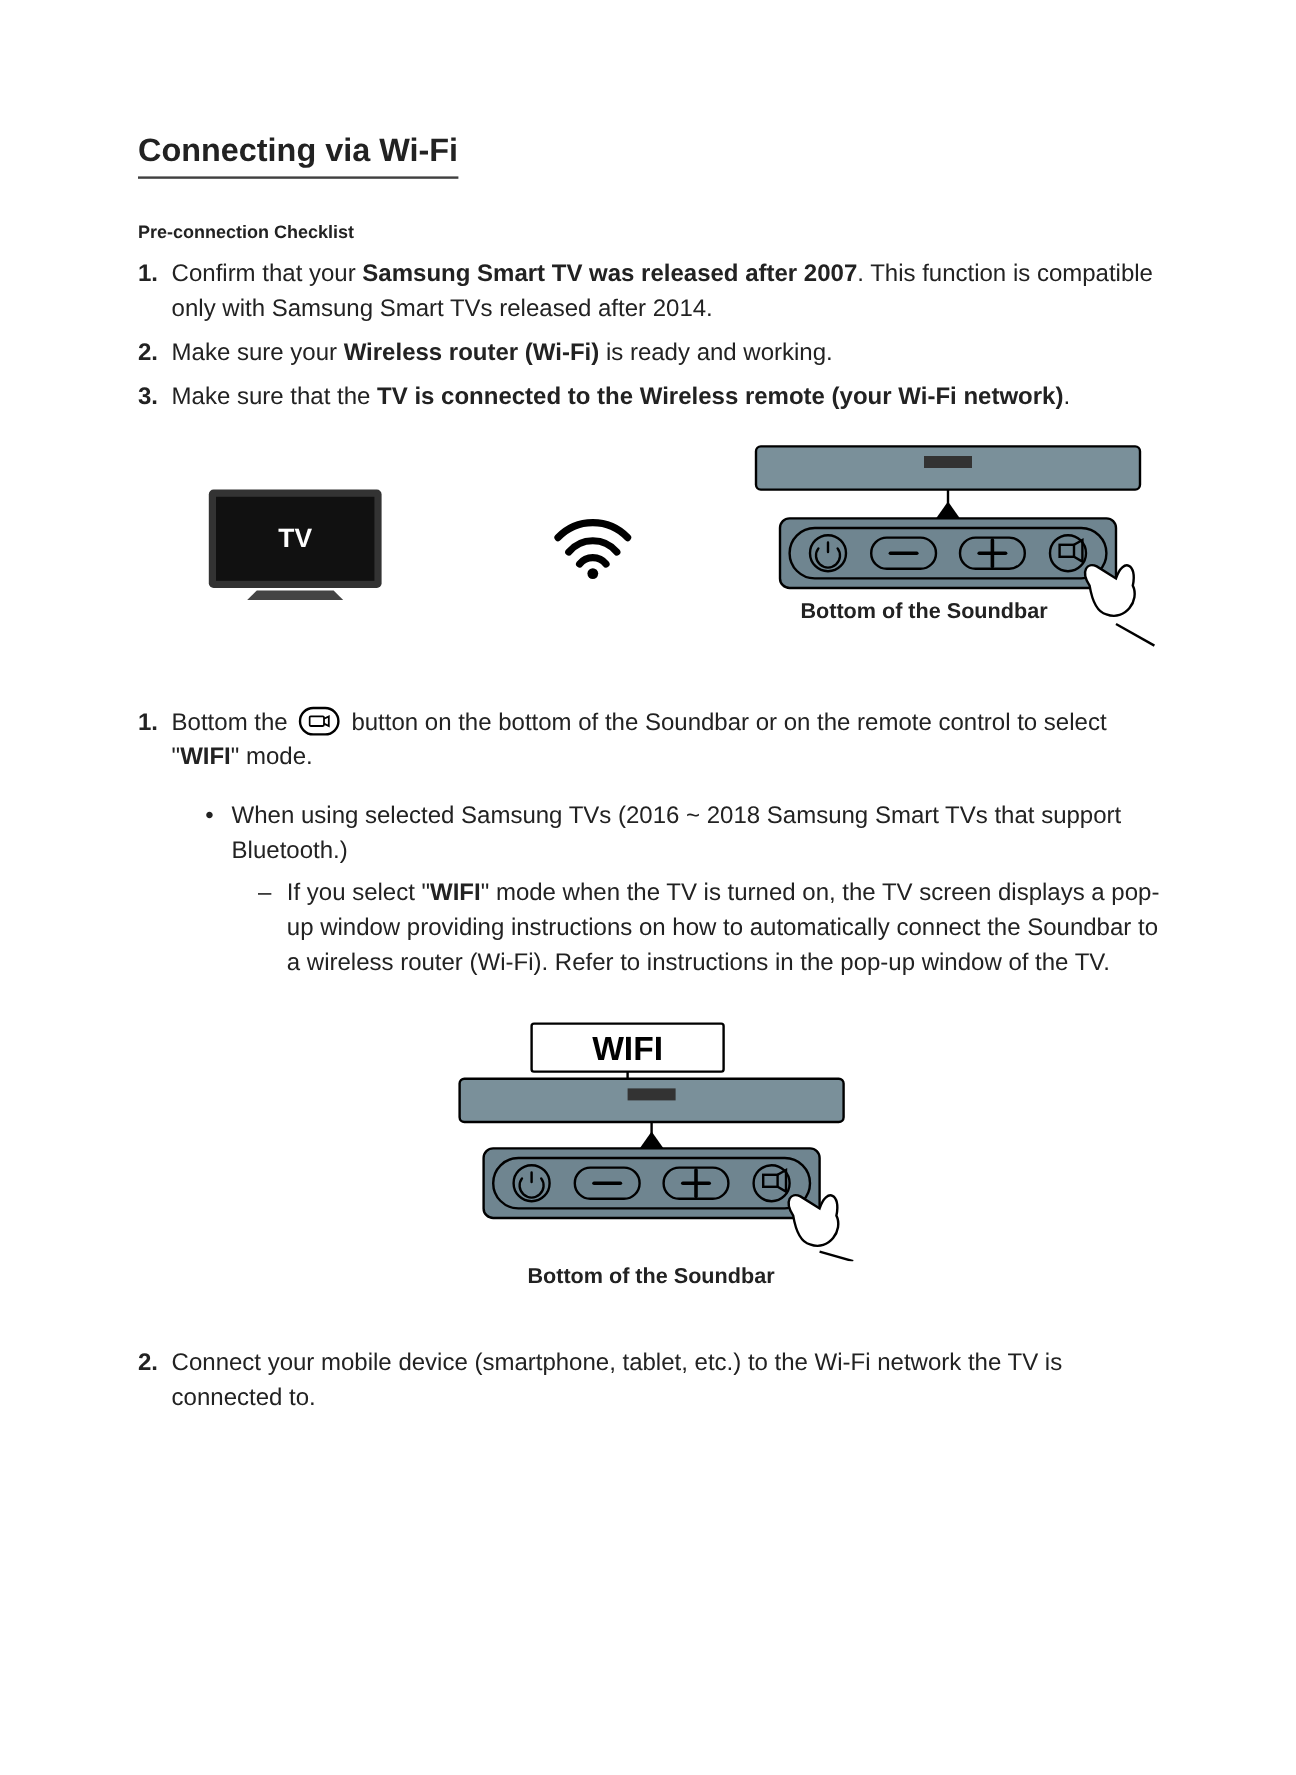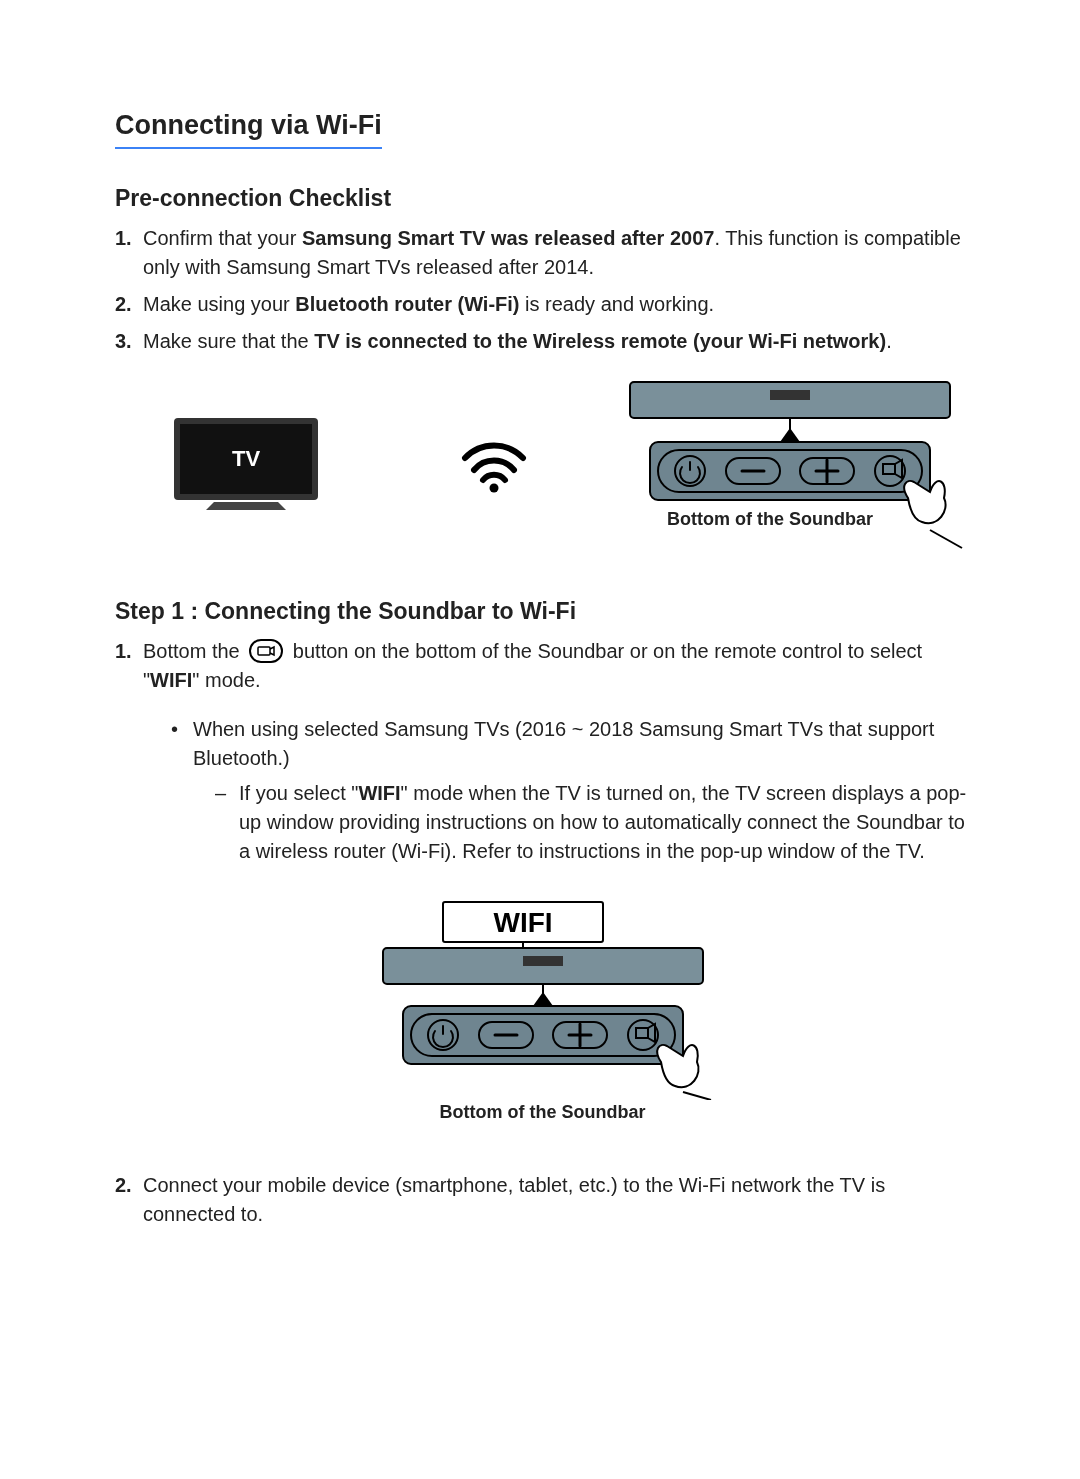--- a/index.html
+++ b/index.html
@@ -1,19 +1,19 @@
 <!DOCTYPE html>
 <html><head>
 <meta charset="utf-8">
 <style>
   * { box-sizing: border-box; margin: 0; padding: 0; }
   html, body { width: 1080px; background: #fff; font-family: Arial, Helvetica, sans-serif; color: #222; }
   .page { padding: 110px 110px 60px 115px; }
-  .h1 { font-size: 27px; font-weight: bold; border-bottom: 2px solid #3b82f6; padding-bottom: 6px; display: inline-block; margin-bottom: 36px; }
-  .h2 { font-size: 23px; font-weight: bold; margin-bottom: 12px; }
+  .h1 { font-size: 27px; font-weight: bold; border-bottom: 2px solid #404040; padding-bottom: 6px; display: inline-block; margin-bottom: 36px; }
+  .h2 { font-size: 15px; font-weight: bold; margin-bottom: 12px; }
   ol.steps { list-style: none; padding: 0; margin: 0 0 24px 0; }
   ol.steps > li { display: flex; align-items: flex-start; margin-bottom: 8px; font-size: 20px; line-height: 1.45; }
   ol.steps > li .num { font-weight: bold; width: 28px; flex: 0 0 28px; }
   ol.steps > li .body { flex: 1; }
   .bold { font-weight: bold; }
   .sub-bullet { list-style: none; margin: 20px 0 10px 28px; }
   .sub-bullet > li { position: relative; padding-left: 22px; font-size: 20px; line-height: 1.45; margin-bottom: 6px; }
   .sub-bullet > li::before { content: "•"; position: absolute; left: 0; top: 0; }
   .sub-dash { list-style: none; margin: 6px 0 0 22px; }
   .sub-dash > li { position: relative; padding-left: 24px; font-size: 20px; line-height: 1.45; }
@@ -41,21 +41,21 @@
   <ol class="steps">
     <li>
       <span class="num">1.</span>
       <span class="body">
         <span>Confirm that your </span><span class="bold">Samsung Smart TV was released after 2007</span><span>. This function is compatible only with Samsung Smart TVs released after 2014.</span>
       </span>
     </li>
     <li>
       <span class="num">2.</span>
       <span class="body">
-        <span>Make using your </span><span class="bold">Bluetooth router (Wi-Fi)</span><span> is ready and working.</span>
+        <span>Make sure your </span><span class="bold">Wireless router (Wi-Fi)</span><span> is ready and working.</span>
       </span>
     </li>
     <li>
       <span class="num">3.</span>
       <span class="body">
         <span>Make sure that the </span><span class="bold">TV is connected to the Wireless remote (your Wi-Fi network)</span><span>.</span>
       </span>
     </li>
   </ol>
 
@@ -101,21 +101,20 @@
 
           <path d="M298 118 C290 106 296 98 304 102 L320 112 C326 94 338 100 334 118 C340 130 328 148 312 142 C304 140 300 130 298 118 Z" fill="#fff" stroke="#000" stroke-width="2"></path>
           <line x1="320" y1="150" x2="352" y2="168" stroke="#000" stroke-width="2"></line>
         </svg>
         <div class="caption" style="position:absolute; left:0; right:40px; bottom:20px; text-align:center;">Bottom of the Soundbar</div>
       </div>
     </div>
   </div>
 
   <div class="step1-section">
-    <div class="h2">Step 1 : Connecting the Soundbar to Wi-Fi</div>
     <ol class="steps">
       <li>
         <span class="num">1.</span>
         <span class="body">
           <span>Bottom the </span><span class="inline-icon">
             <svg viewBox="0 0 18 14">
                 <rect x="1" y="3" width="12" height="8" rx="1" fill="none" stroke="#000" stroke-width="1.5"></rect>
                 <path d="M13 5 L17 3 L17 11 L13 9" fill="none" stroke="#000" stroke-width="1.5"></path>
               </svg>
           </span><span> button on the bottom of the Soundbar or on the remote control to select "</span><span class="bold">WIFI</span><span>" mode.</span>

